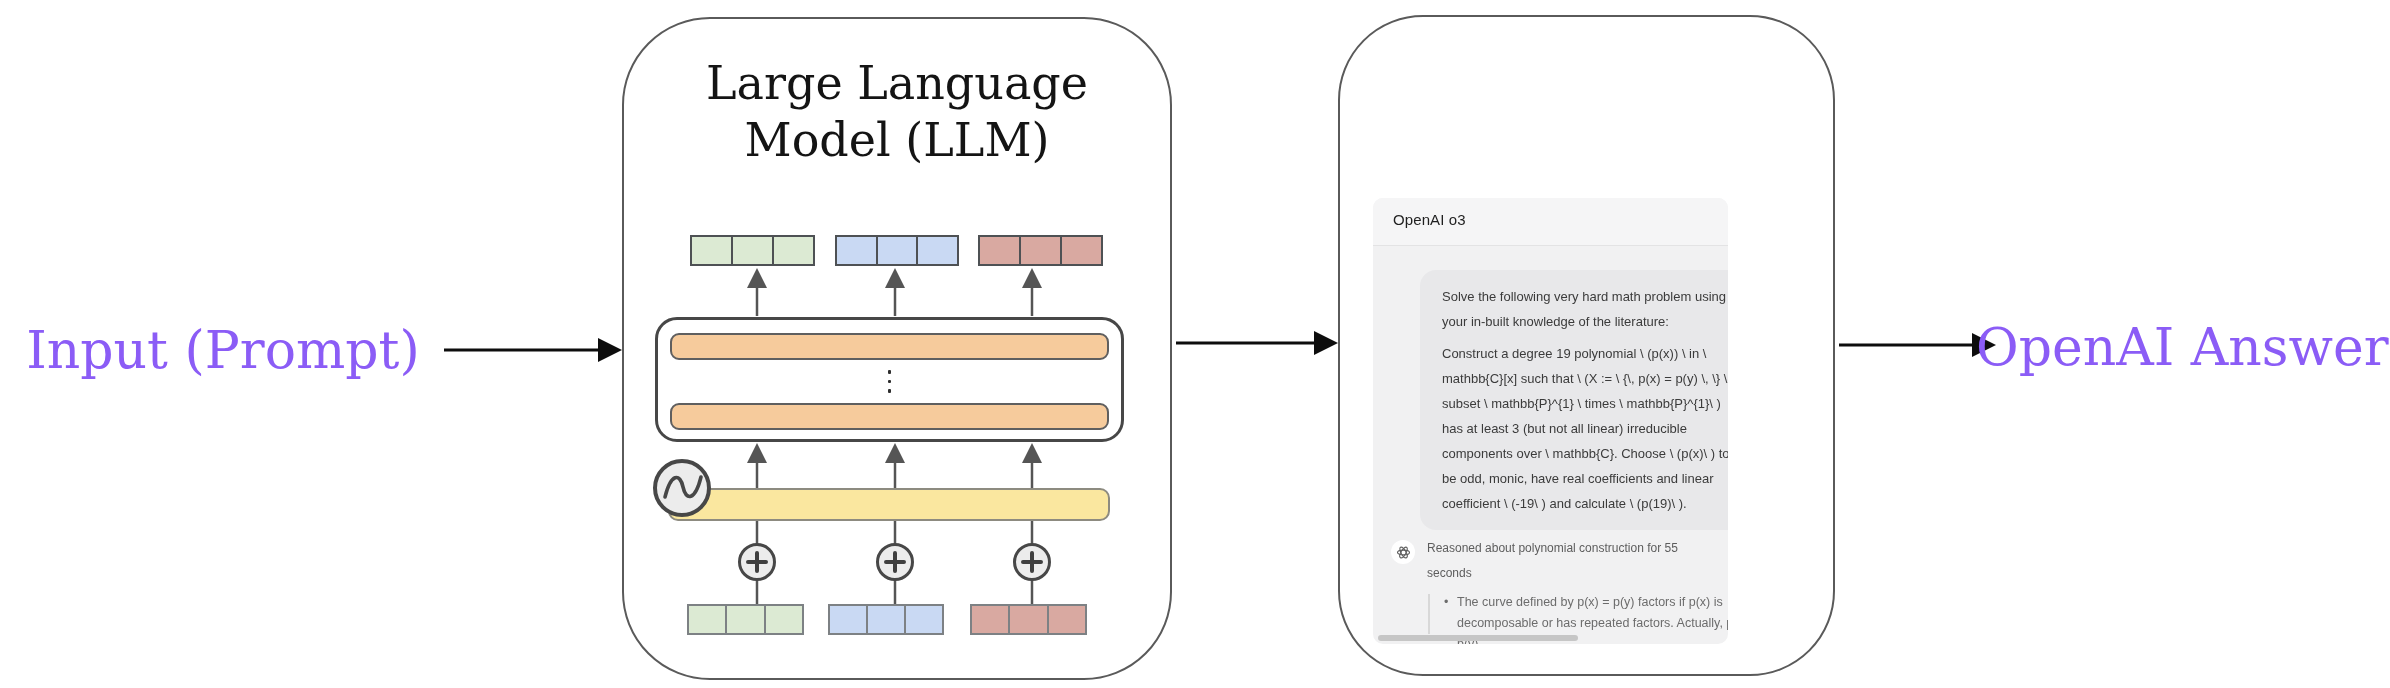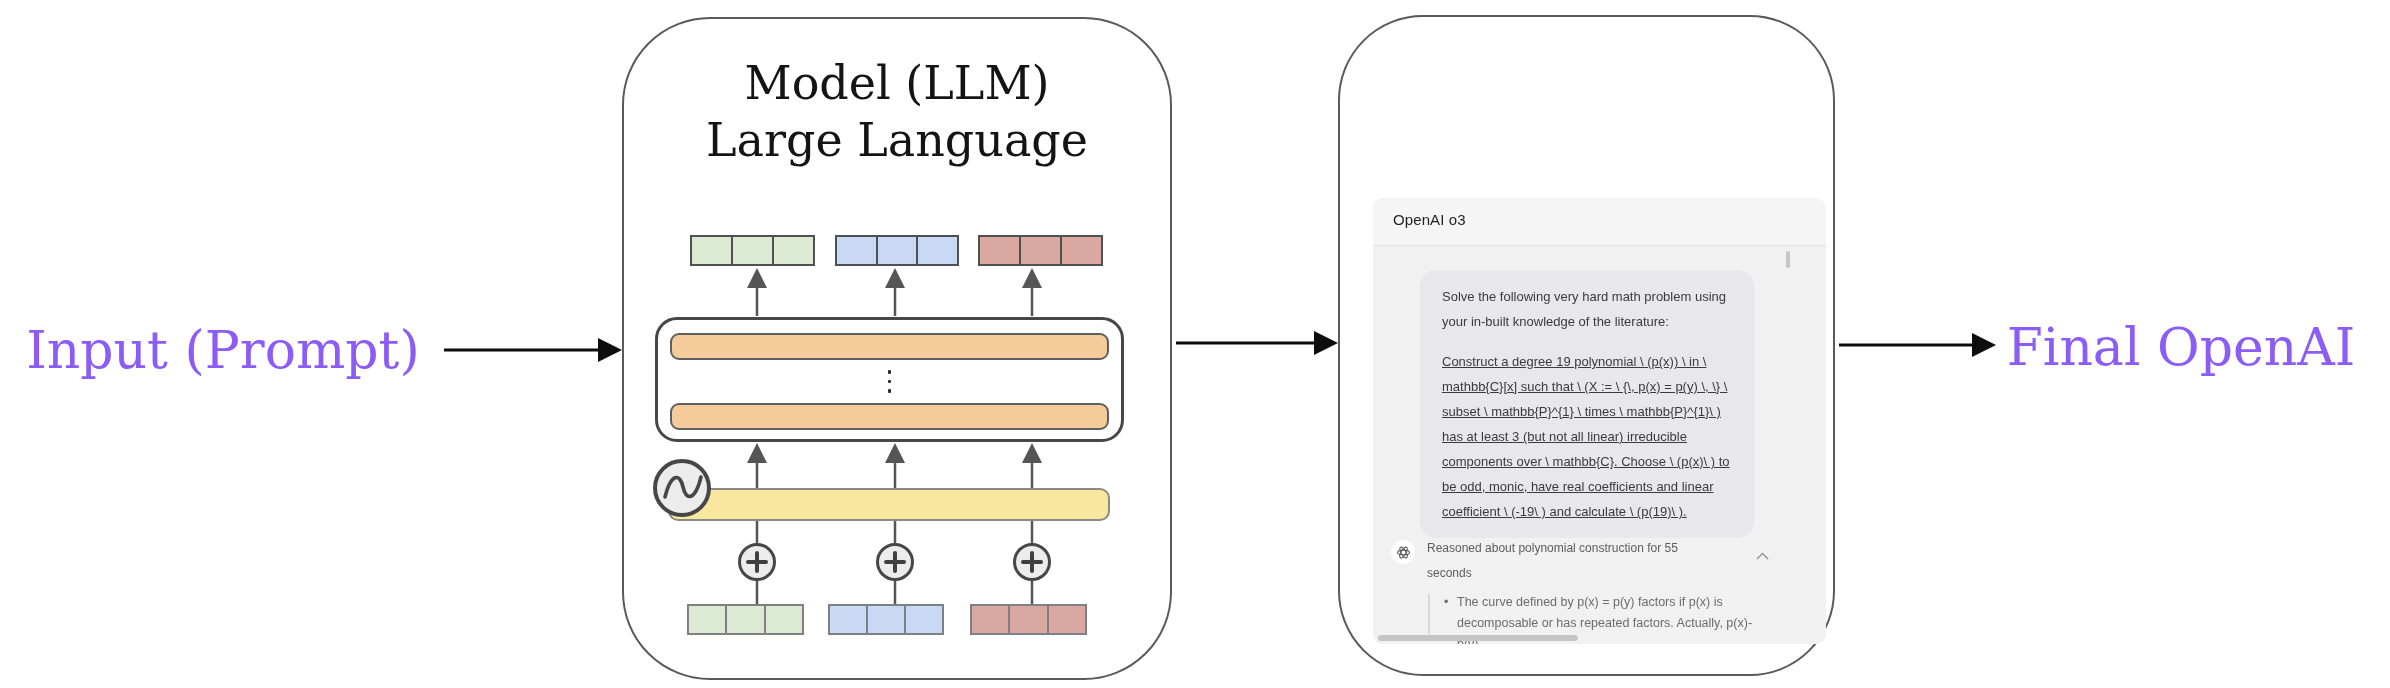--- a/index.html
+++ b/index.html
@@ -34,28 +34,28 @@
   .vdots .dot{width:3.5px;height:3.5px;background:#2e2e2e;border-radius:1px;}
 
   
   .pos-bar{background:#fae79f;border:2px solid #8d8b80;border-radius:10px;}
   .sine-circle{width:50px;height:50px;border:4px solid #474747;border-radius:50%;background:#ececec;
                display:flex;align-items:center;justify-content:center;}
   .plus-circle{width:32px;height:32px;border:3.5px solid #474747;border-radius:50%;background:#ececec;
                display:flex;align-items:center;justify-content:center;}
 
   
-  .chat-card{width:453px;height:446px;border-radius:10px;background:#f1f1f2;overflow:hidden;}
+  .chat-card{width:335px;height:446px;border-radius:10px;background:#f1f1f2;overflow:hidden;padding-left:20px;}
   .chat-header{position:absolute;left:0;top:0;right:0;height:47px;background:#f5f5f6;
                border-bottom:1px solid #e3e3e4;}
   .chat-header .model{position:absolute;left:20px;top:13px;font-size:15px;color:#1f1f1f;letter-spacing:.1px;}
   .bubble{position:absolute;left:47px;top:72px;width:290px;padding:14px 22px;background:#e8e8ea;
           border-radius:16px;font-size:13px;line-height:25px;color:#3b3b3b;}
   .bubble p{margin:0;}
-  .bubble p + p{margin-top:15px;text-decoration:underline;}
+  .bubble p + p{margin-top:7px;}
   .reason-row{position:absolute;left:18px;top:338px;width:392px;}
   .oa-logo{position:absolute;left:0;top:4px;width:24px;height:24px;border-radius:50%;background:#ffffff;
            display:flex;align-items:center;justify-content:center;}
   .reason-text{margin-left:36px;width:292px;font-size:12px;line-height:25px;color:#5d5d5d;}
   .caret{position:absolute;right:14px;top:16px;}
   .bullet-wrap{position:absolute;left:55px;top:394px;display:flex;}
   .indent-guide{position:absolute;left:0;top:2px;width:2px;height:40px;background:#d8d8d8;}
   .bmark{margin-left:16px;width:13px;font-size:12.5px;line-height:21px;color:#6c6c6c;}
   .btext{width:302px;font-size:12.5px;line-height:21px;color:#6c6c6c;}
   .hthumb{position:absolute;left:5px;top:437px;width:200px;height:6px;border-radius:3px;background:#c6c6c6;}
@@ -94,27 +94,27 @@
 
     <g stroke="#555555" stroke-width="2.5">
       <line x1="757" y1="562" x2="757" y2="606"></line>
       <line x1="895" y1="562" x2="895" y2="606"></line>
       <line x1="1032" y1="562" x2="1032" y2="606"></line>
     </g>
   </svg>
 
   <div class="abs serif side-label" style="left:18px;top:312px;width:410px;">Input (Prompt)</div>
 
-  <div class="abs serif side-label" style="left:1976px;top:309px;width:410px;">Final OpenAI</div>
+  <div class="abs serif side-label" style="left:1976px;top:309px;width:410px;">OpenAI Answer</div>
 
   <div class="abs bigbox" style="left:622px;top:17px;width:546px;height:659px;"></div>
 
   <div class="abs serif box-title" style="left:622px;top:55px;width:550px;">
+    <div>Large Language</div>
     <div>Model (LLM)</div>
-    <div>Large Language</div>
   </div>
 
   <div class="abs tokens tok-green" style="left:690px;top:235px;width:121px;height:27px;">
     <div class="cell"></div>
     <div class="cell"></div>
     <div class="cell"></div>
   </div>
   <div class="abs tokens tok-blue" style="left:835px;top:235px;width:120px;height:27px;">
     <div class="cell"></div>
     <div class="cell"></div>

